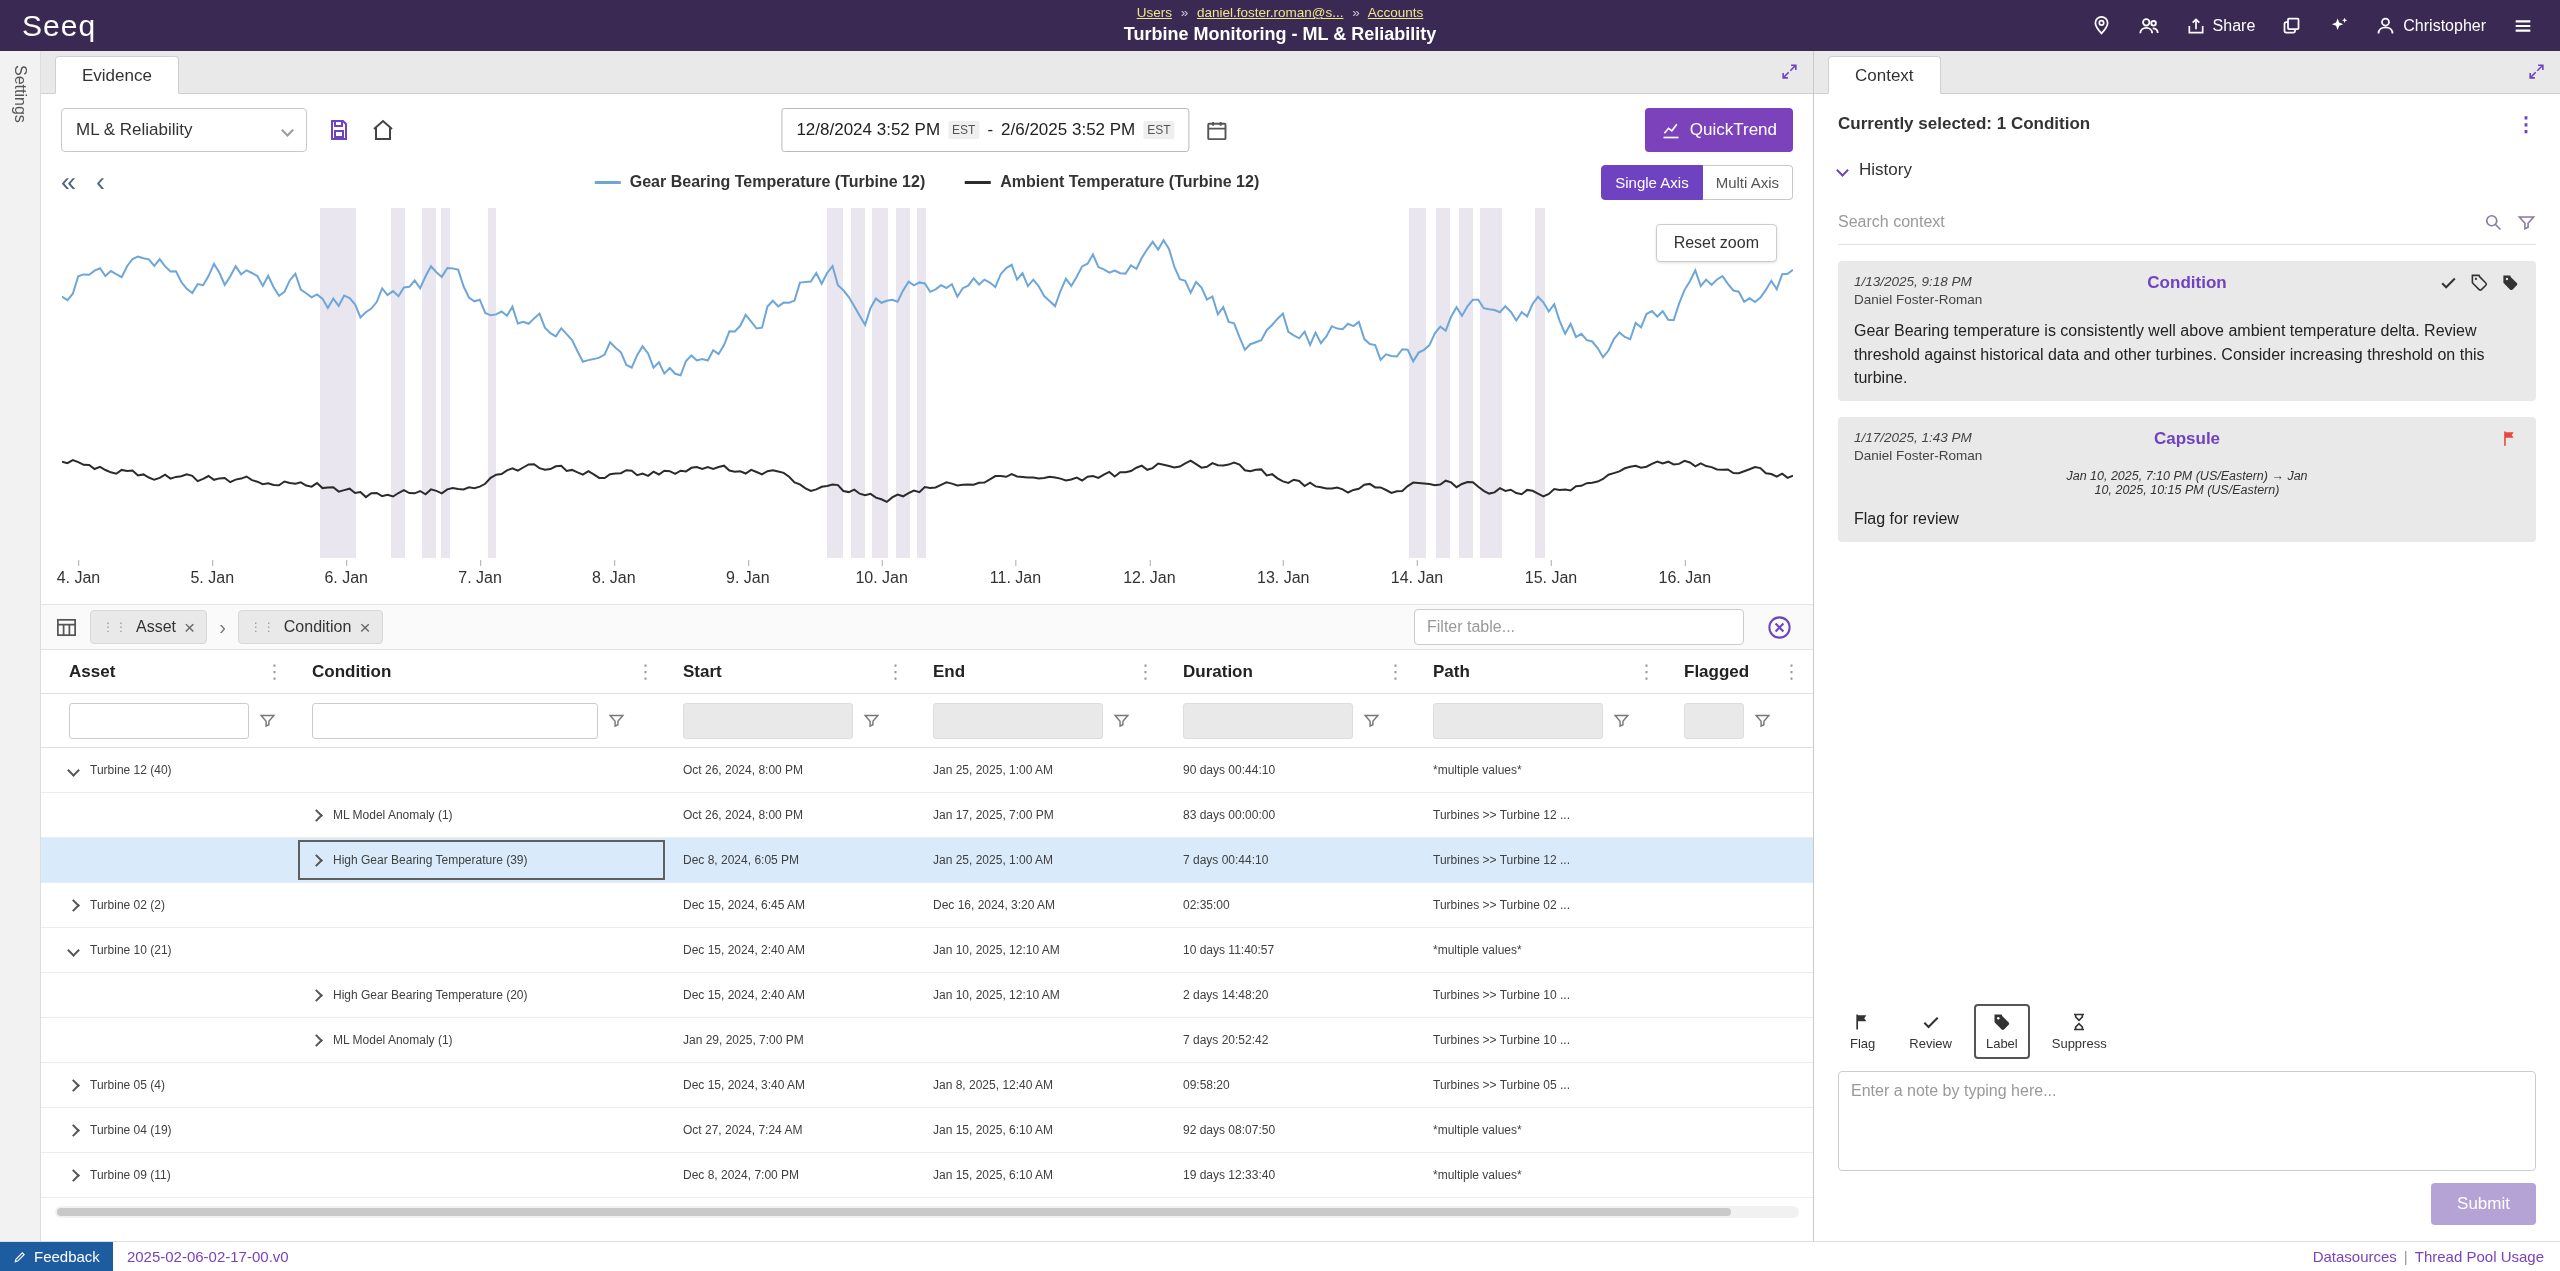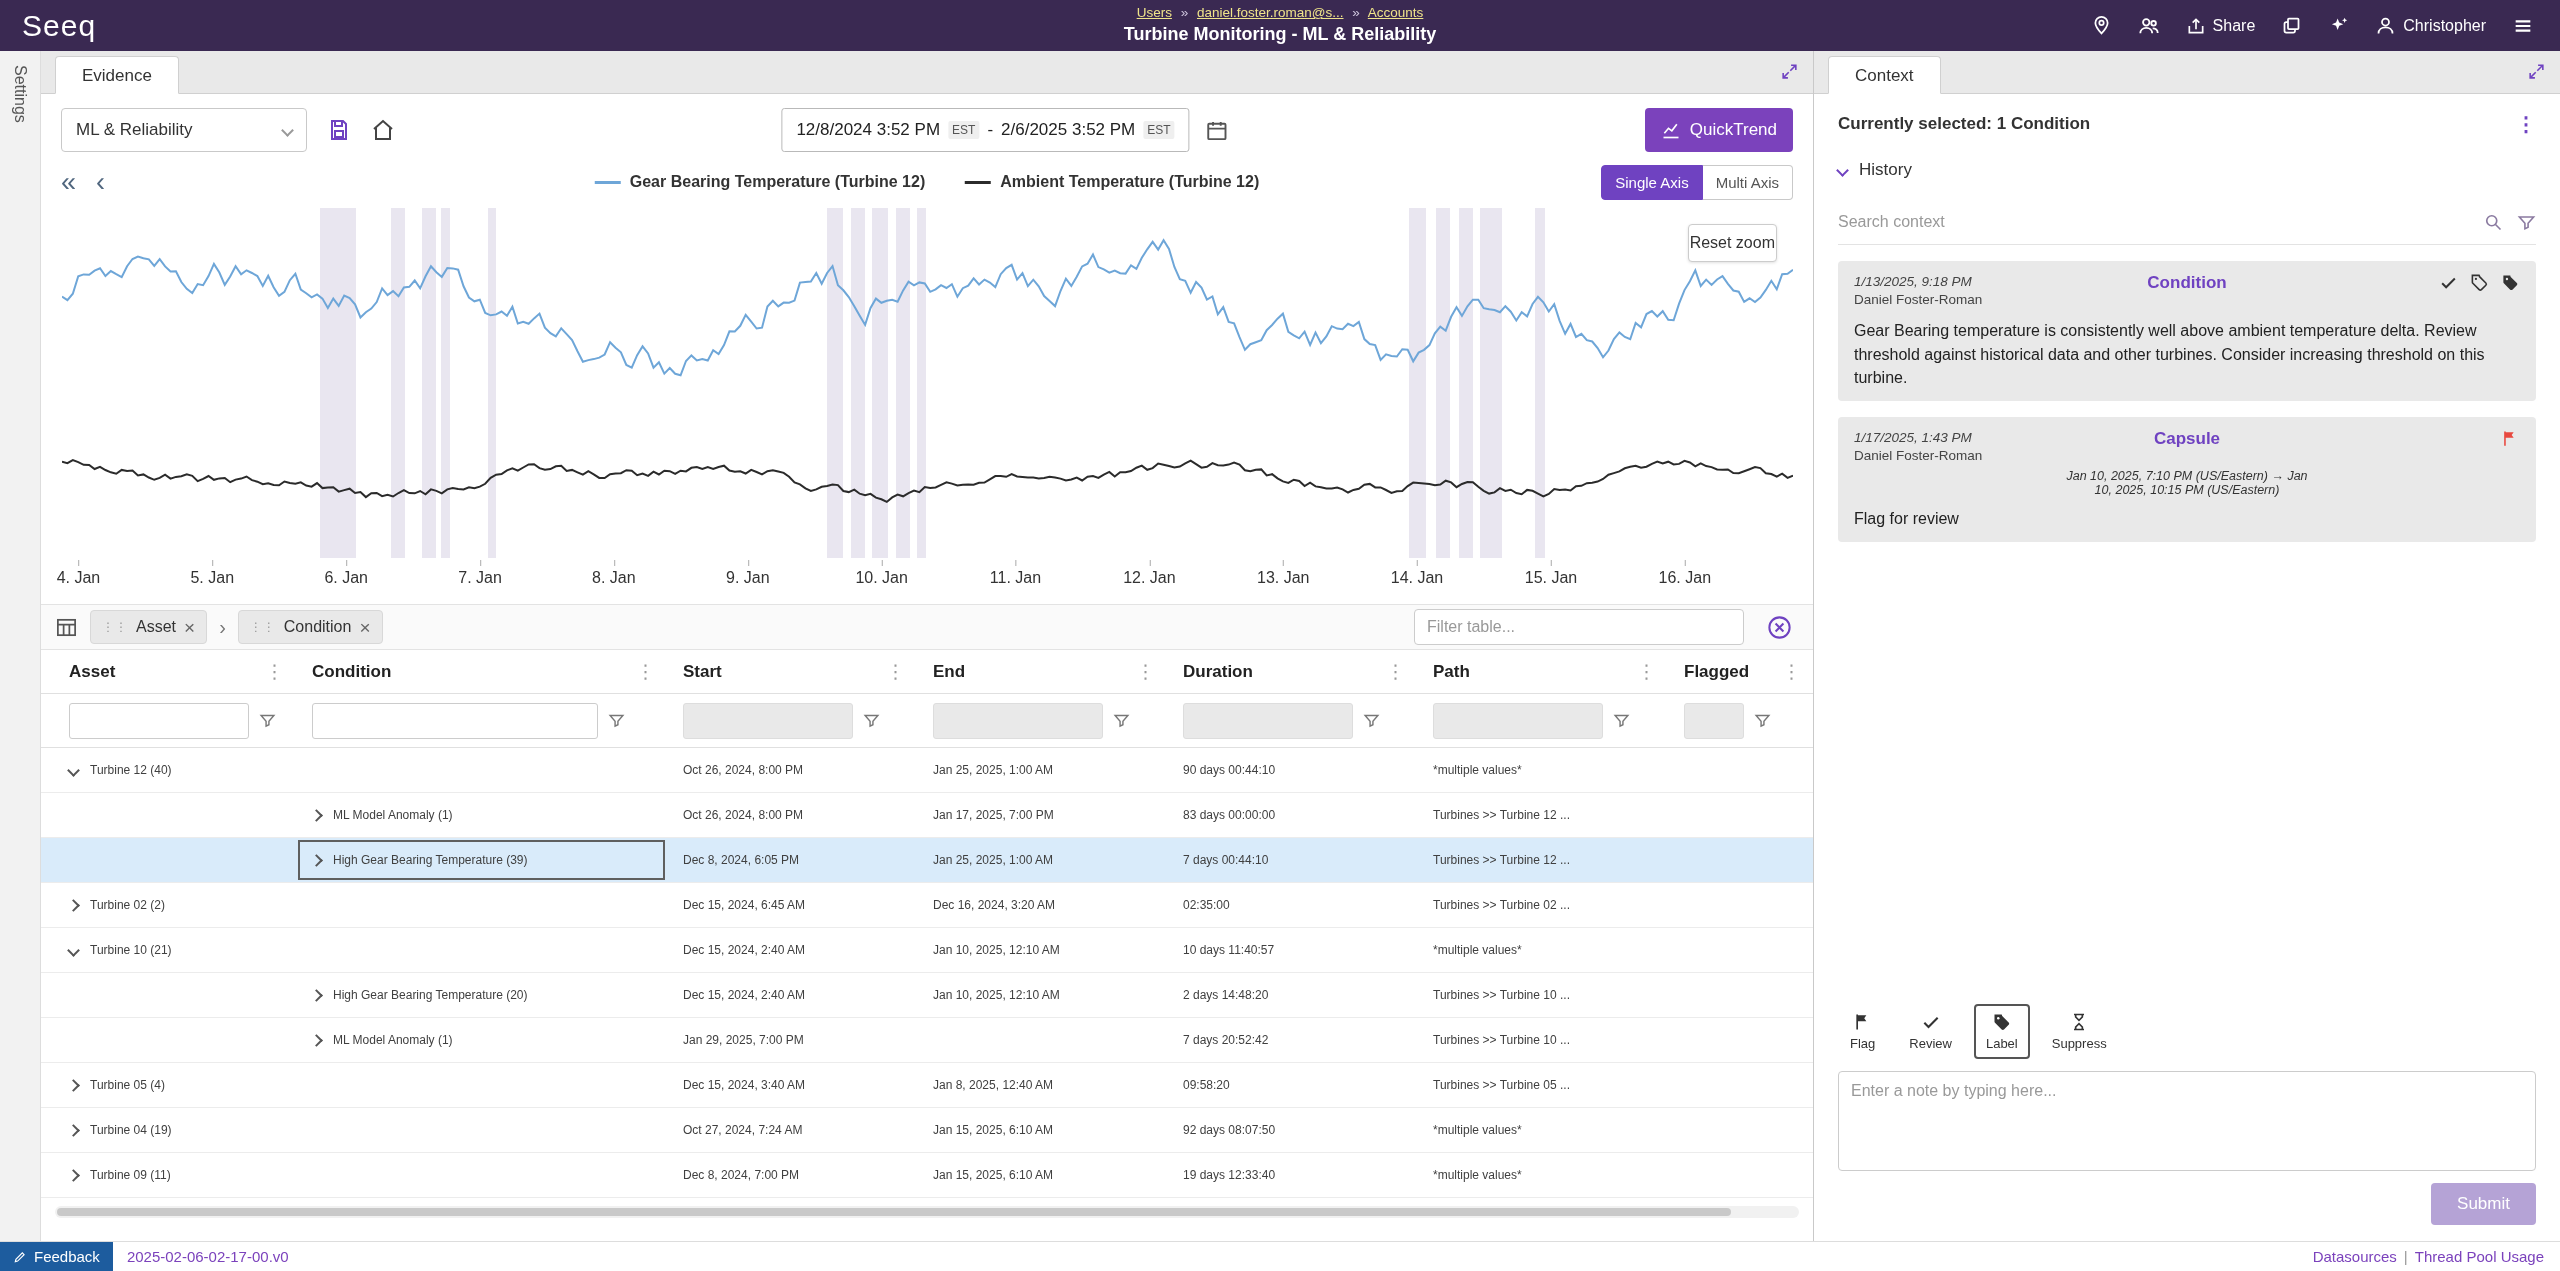--- a/index.html
+++ b/index.html
@@ -53,21 +53,21 @@
   .axis-toggle{margin-left:auto;display:flex}
   .axis-btn{font-size:15px;padding:8px 13px;border:1px solid #c9c9c9;background:#fff;color:#555;cursor:pointer}
   .axis-btn:first-child{border-radius:4px 0 0 4px}
   .axis-btn:last-child{border-radius:0 4px 4px 0;border-left:none}
   .axis-btn.sel{background:var(--accent,#6f42c1);border-color:var(--accent,#6f42c1);color:#fff}
 
   
   .chart-wrap{margin:4px 20px 0 21px;height:350px;position:relative;flex:none}
   .band{position:absolute;top:0;bottom:0;background:var(--band,#e9e6f0)}
   .lines{position:absolute;inset:0;width:100%;height:100%}
-  .reset-zoom{position:absolute;top:16px;right:16px;background:#fff;border:1px solid #ccc;border-radius:4px;padding:9px 1px;font-size:16px;color:#333;box-shadow:0 1px 3px rgba(0,0,0,.12);cursor:pointer}
+  .reset-zoom{position:absolute;top:16px;right:16px;background:#fff;border:1px solid #ccc;border-radius:4px;padding:9px 17px;font-size:16px;color:#333;box-shadow:0 1px 3px rgba(0,0,0,.12);cursor:pointer}
   .xaxis{position:relative;height:34px;margin:2px 20px 0 21px;flex:none}
   .xtick{position:absolute;top:9px;transform:translateX(-50%);font-size:16px;color:#333;white-space:nowrap}
   .xtick::before{content:"";position:absolute;top:-9px;left:50%;width:1px;height:6px;background:#aaa}
 
   
   .tt{margin-top:10px;height:46px;background:#fafafa;border-top:1px solid #e3e3e3;border-bottom:1px solid #e3e3e3;display:flex;align-items:center;gap:12px;padding:0 14px;flex:none}
   .pill{background:#e9e9e9;border:1px solid #d8d8d8;border-radius:4px;height:34px;display:flex;align-items:center;gap:8px;padding:0 11px;font-size:16px;color:#333;cursor:pointer}
   .dots{color:#999;font-size:12px;letter-spacing:1px}
   .pill .x{color:#666;font-size:19px;cursor:pointer;line-height:1}
   .pill-sep{color:#777;font-size:20px}

